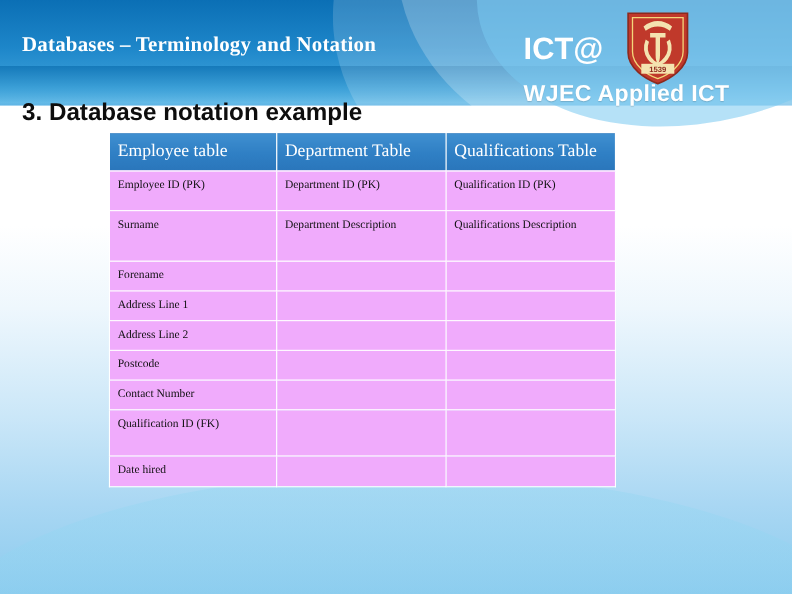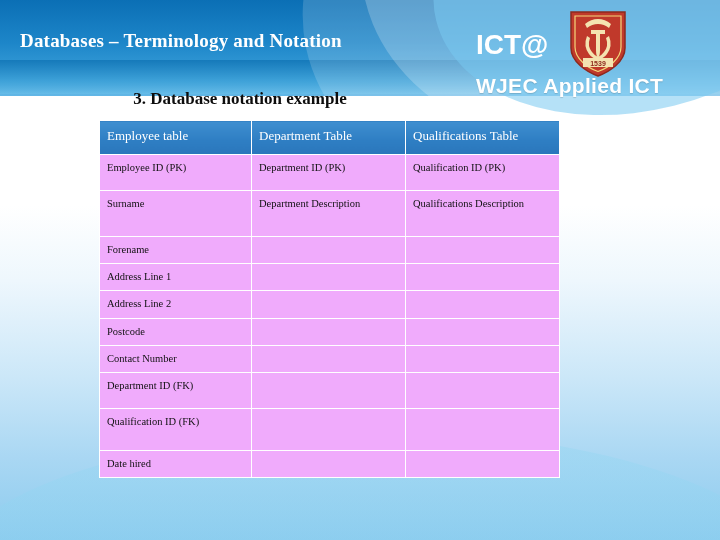--- a/index.html
+++ b/index.html
@@ -83,25 +83,24 @@
     font-size: 19px;
     font-weight: bold;
     letter-spacing: 0.2px;
     white-space: nowrap;
   }
   .subtitle {
     position: absolute;
     left: 20px; top: 89px;
     width: 440px;
     color: #0d0d0d;
-    font-family: Liberation Serif, serif;
-    font-size: 17px;
+    font-family: Liberation Sans, sans-serif;
+    font-size: 22px;
     font-weight: bold;
     white-space: nowrap;
-    text-align: center;
   }
 
   
   .brand-ict {
     position: absolute;
     left: 476px; top: 29px;
     color: #ffffff;
     font-family: "Liberation Sans", sans-serif;
     font-size: 28px;
     font-weight: bold;
@@ -140,21 +139,21 @@
     vertical-align: top;
     padding: 6px 6px 6px 7px;
     font-size: 10.5px;
     color: #111111;
     background: #f0abfc;
     line-height: 1.35;
   }
   .tbl tr.hdr td {
     background: linear-gradient(to bottom, #3f8fd0 0%, #2f7fc4 55%, #2a76bb 100%);
     color: #ffffff;
-    font-size: 13px;
+    font-size: 16px;
   }
   .col-a { width: 152px; }
   .col-b { width: 154px; }
   .col-c { width: 154px; }
 
   .r-h   { height: 34px; }
   .r-1   { height: 36px; }
   .r-2   { height: 46px; }
   .r-sm  { height: 24px; }
   .r-dep { height: 36px; }
@@ -240,25 +239,20 @@
         <td></td>
         <td></td>
       </tr>
 
       <tr class="r-sm">
         <td>Contact Number</td>
         <td></td>
         <td></td>
       </tr>
 
-      <tr class="r-dep">
-        <td>Department ID (FK)</td>
-        <td></td>
-        <td></td>
-      </tr>
 
       <tr class="r-qual">
         <td>Qualification ID (FK)</td>
         <td></td>
         <td></td>
       </tr>
 
       <tr class="r-last">
         <td>Date hired</td>
         <td></td>

